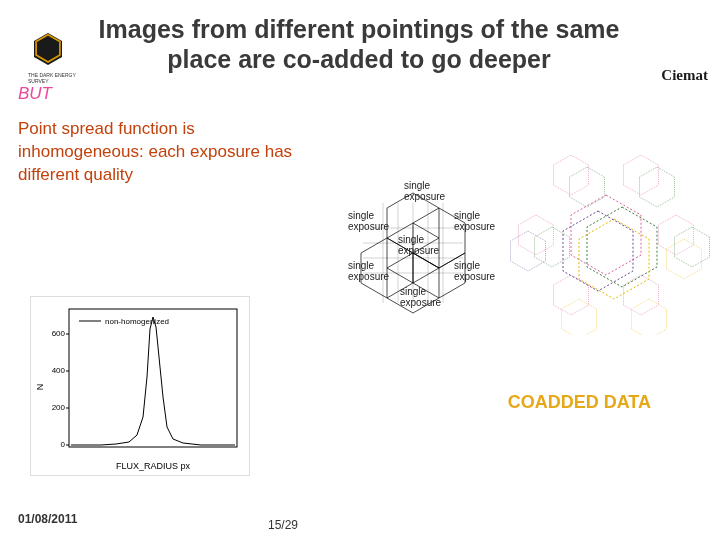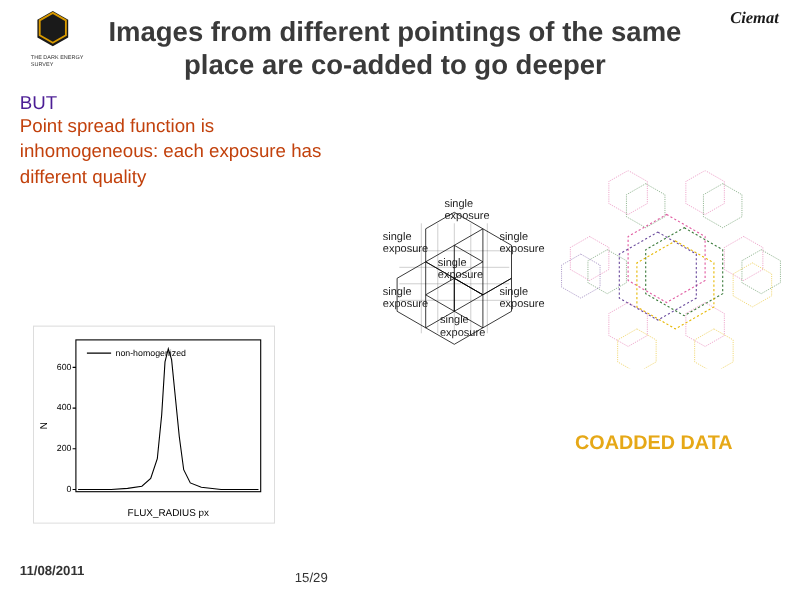--- a/index.html
+++ b/index.html
@@ -6,21 +6,21 @@
   body {
     width: 720px;
     height: 540px;
     background: #fff;
     font-family: Arial, Helvetica, sans-serif;
     position: relative;
     overflow: hidden;
   }
   .header {
     display: flex;
-    align-items: flex-start;
+    align-items: flex-end;
     padding: 8px 12px 0 28px;
   }
   .logo-left {
     width: 52px;
     flex-shrink: 0;
   }
   .logo-right {
     width: 70px;
     flex-shrink: 0;
     text-align: right;
@@ -28,35 +28,37 @@
   .title {
     flex: 1;
     text-align: center;
     font-size: 25px;
     font-weight: bold;
     color: #3a3a3a;
     line-height: 1.2;
     padding: 6px 8px 10px 8px;
   }
   .logo-left svg { width: 40px; height: 36px; }
-  .ciemat { font-family: Georgia, serif; font-style: italic; font-weight: bold; font-size: 15px; color: #1a1a1a; }
+  .ciemat { font-family: Georgia, serif; font-weight: bold; font-size: 15px; color: #1a1a1a; }
   .des-small { font-size: 5px; color: #333; line-height: 1.1; margin-top: 2px; }
 
   .body-text {
     padding: 0 18px;
   }
   .line1 {
     font-size: 17px;
     color: #1a1a1a;
     text-decoration: underline;
     margin-bottom: 14px;
   }
   .line2 {
     font-size: 17px;
-    color: #4c1d95;
+    color: #ec4899;
+    margin-bottom: 14px;
+    font-style: italic;
   }
   .line3 {
     font-size: 17px;
     color: #c2410c;
     line-height: 1.35;
     width: 280px;
     margin-bottom: 12px;
   }
 
   .content-row {
@@ -91,21 +93,21 @@
     position: absolute;
     left: 30px;
     top: 296px;
     width: 220px;
     height: 180px;
     border: 1px solid #ddd;
   }
 
   .coadded {
     position: absolute;
-    right: 54px;
+    right: 69px;
     top: 392px;
     font-size: 18px;
     font-weight: bold;
     color: #e6a817;
   }
 
   .footer {
     position: absolute;
     bottom: 8px;
     left: 0;
@@ -244,15 +246,15 @@
       <text x="74" y="27" font-size="8" fill="#000">non-homogenized</text>
     </g>
 
     <polyline fill="none" stroke="#000" stroke-width="1" points="40,148 70,148 85,147 98,145 106,138 112,120 116,80 119,32 122,20 125,30 128,60 132,100 136,130 142,142 152,146 170,148 204,148"></polyline>
   </svg>
 </div>
 
 <div class="coadded">COADDED DATA</div>
 
 <div class="footer">
-  <div class="date">11/08/2011</div>
+  <div class="date">01/08/2011</div>
   <div class="page">15/29</div>
 </div>
 
 </body></html>

